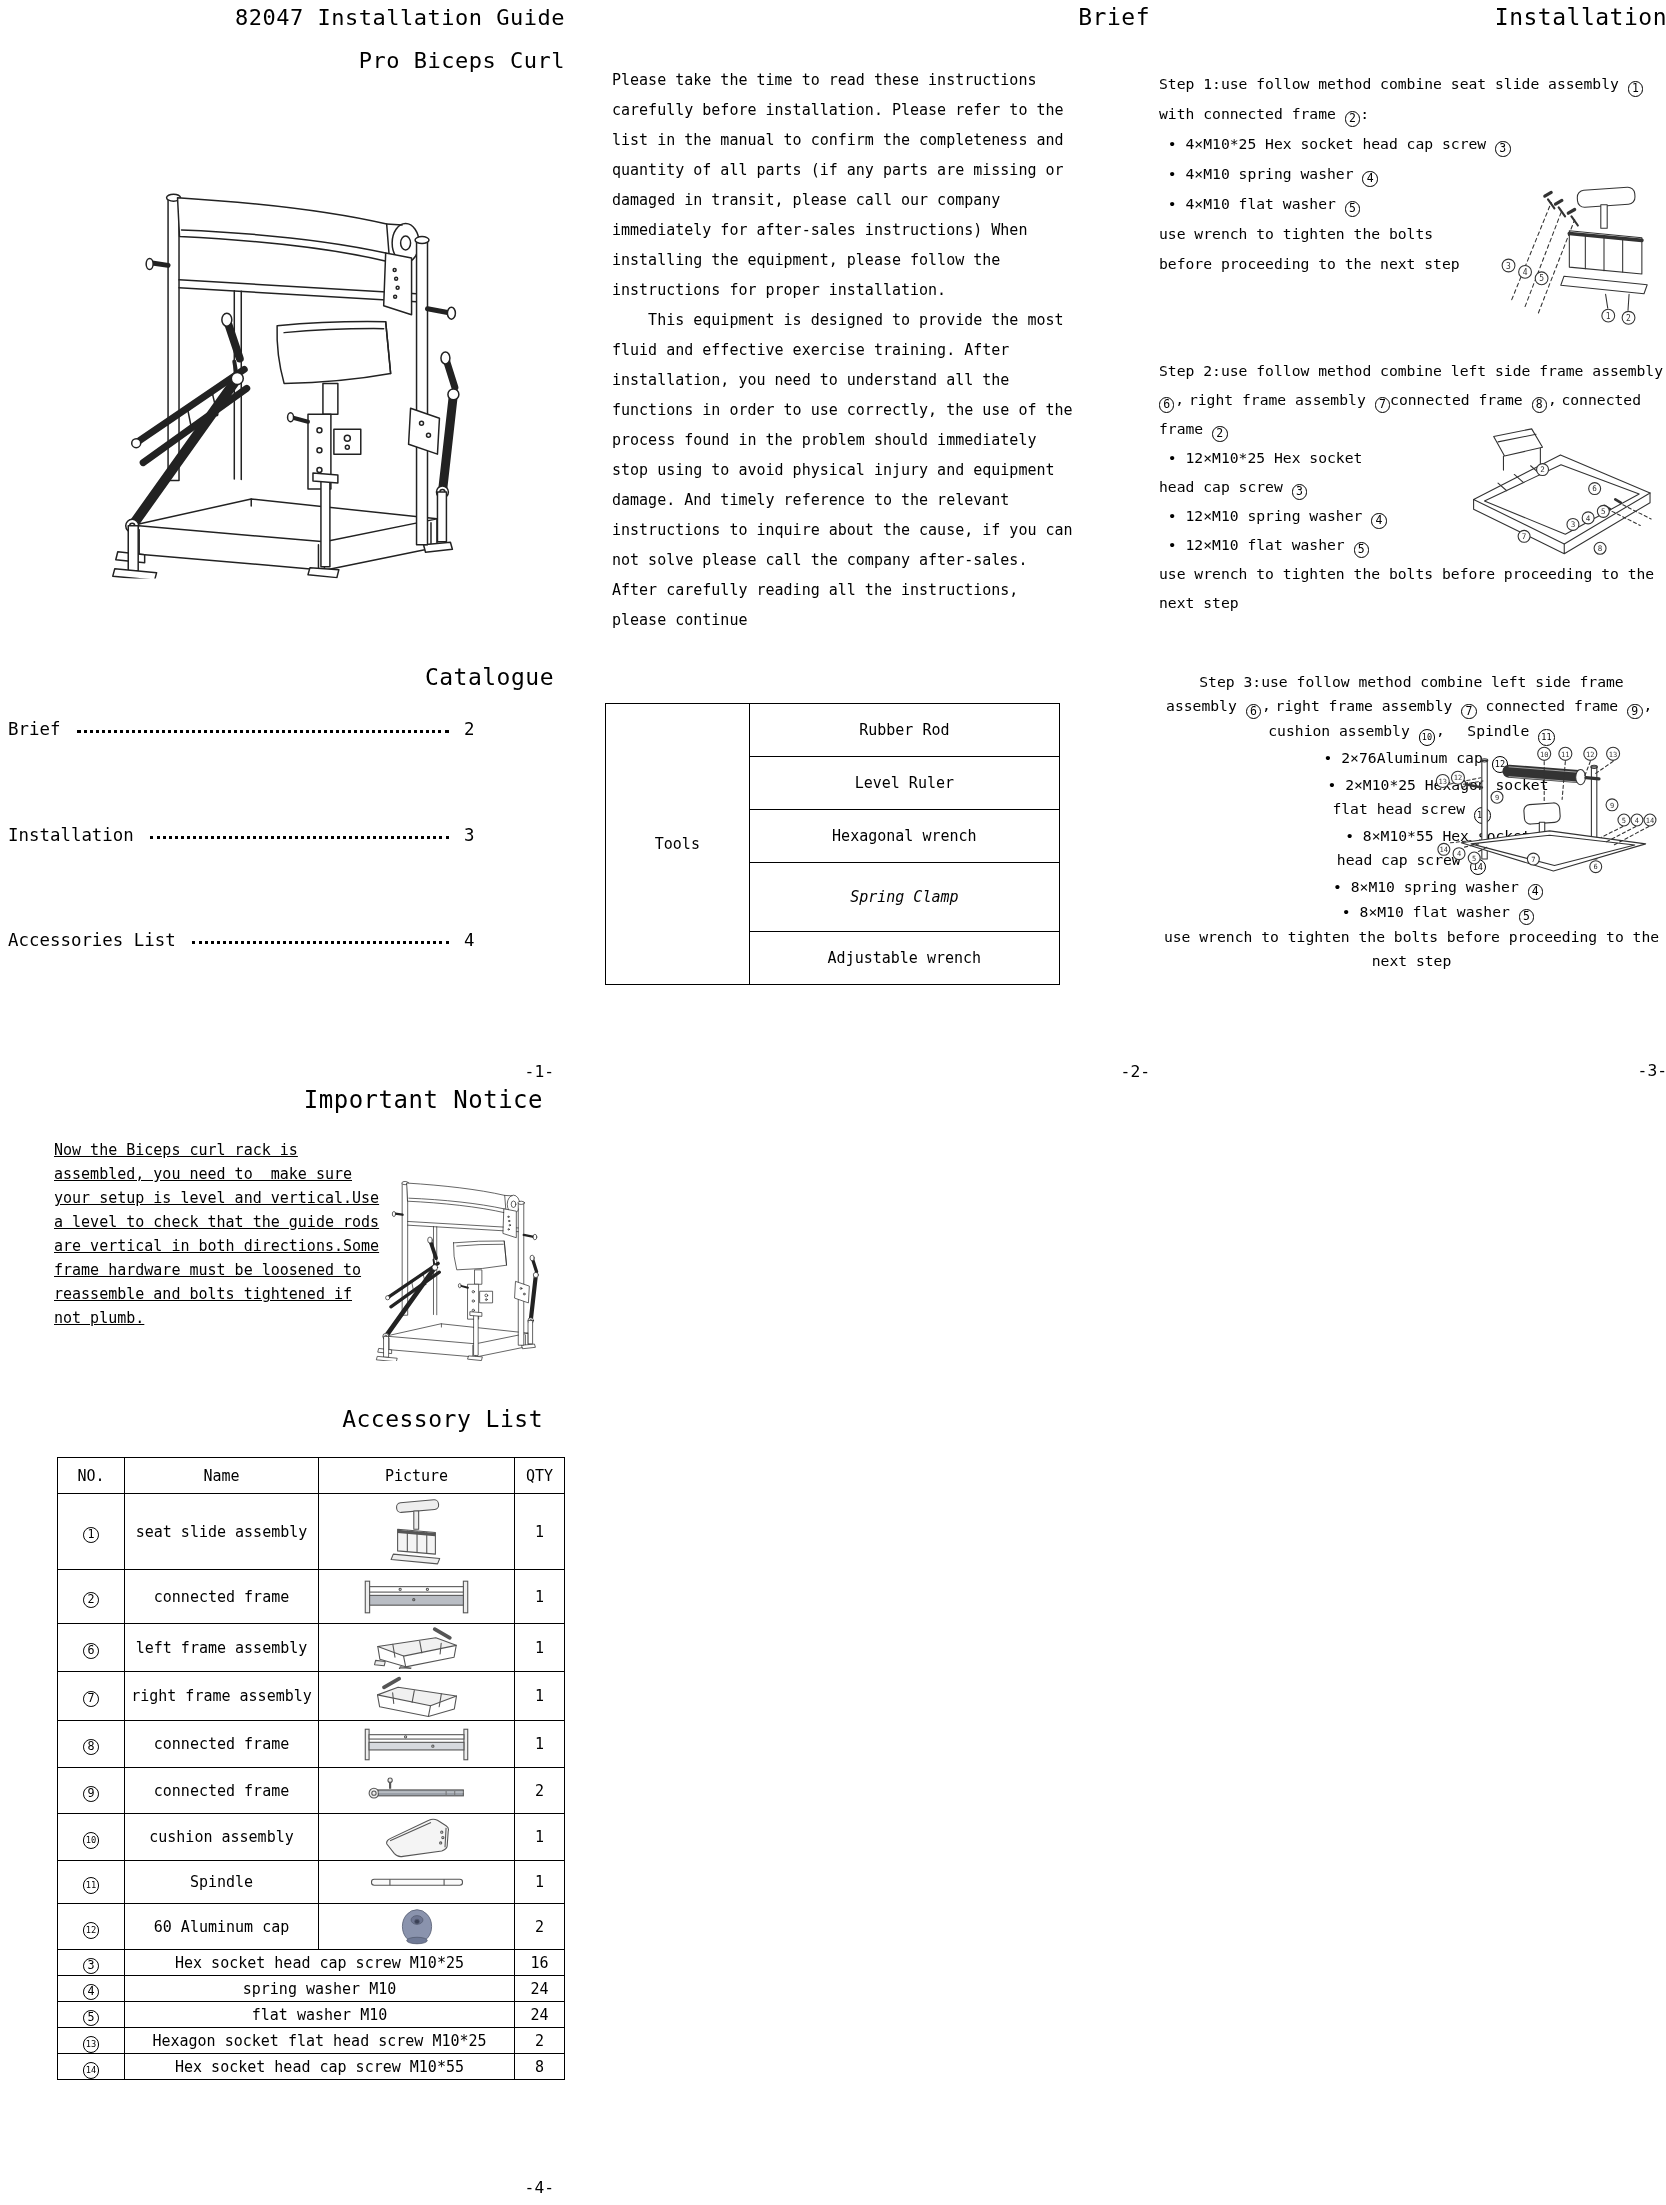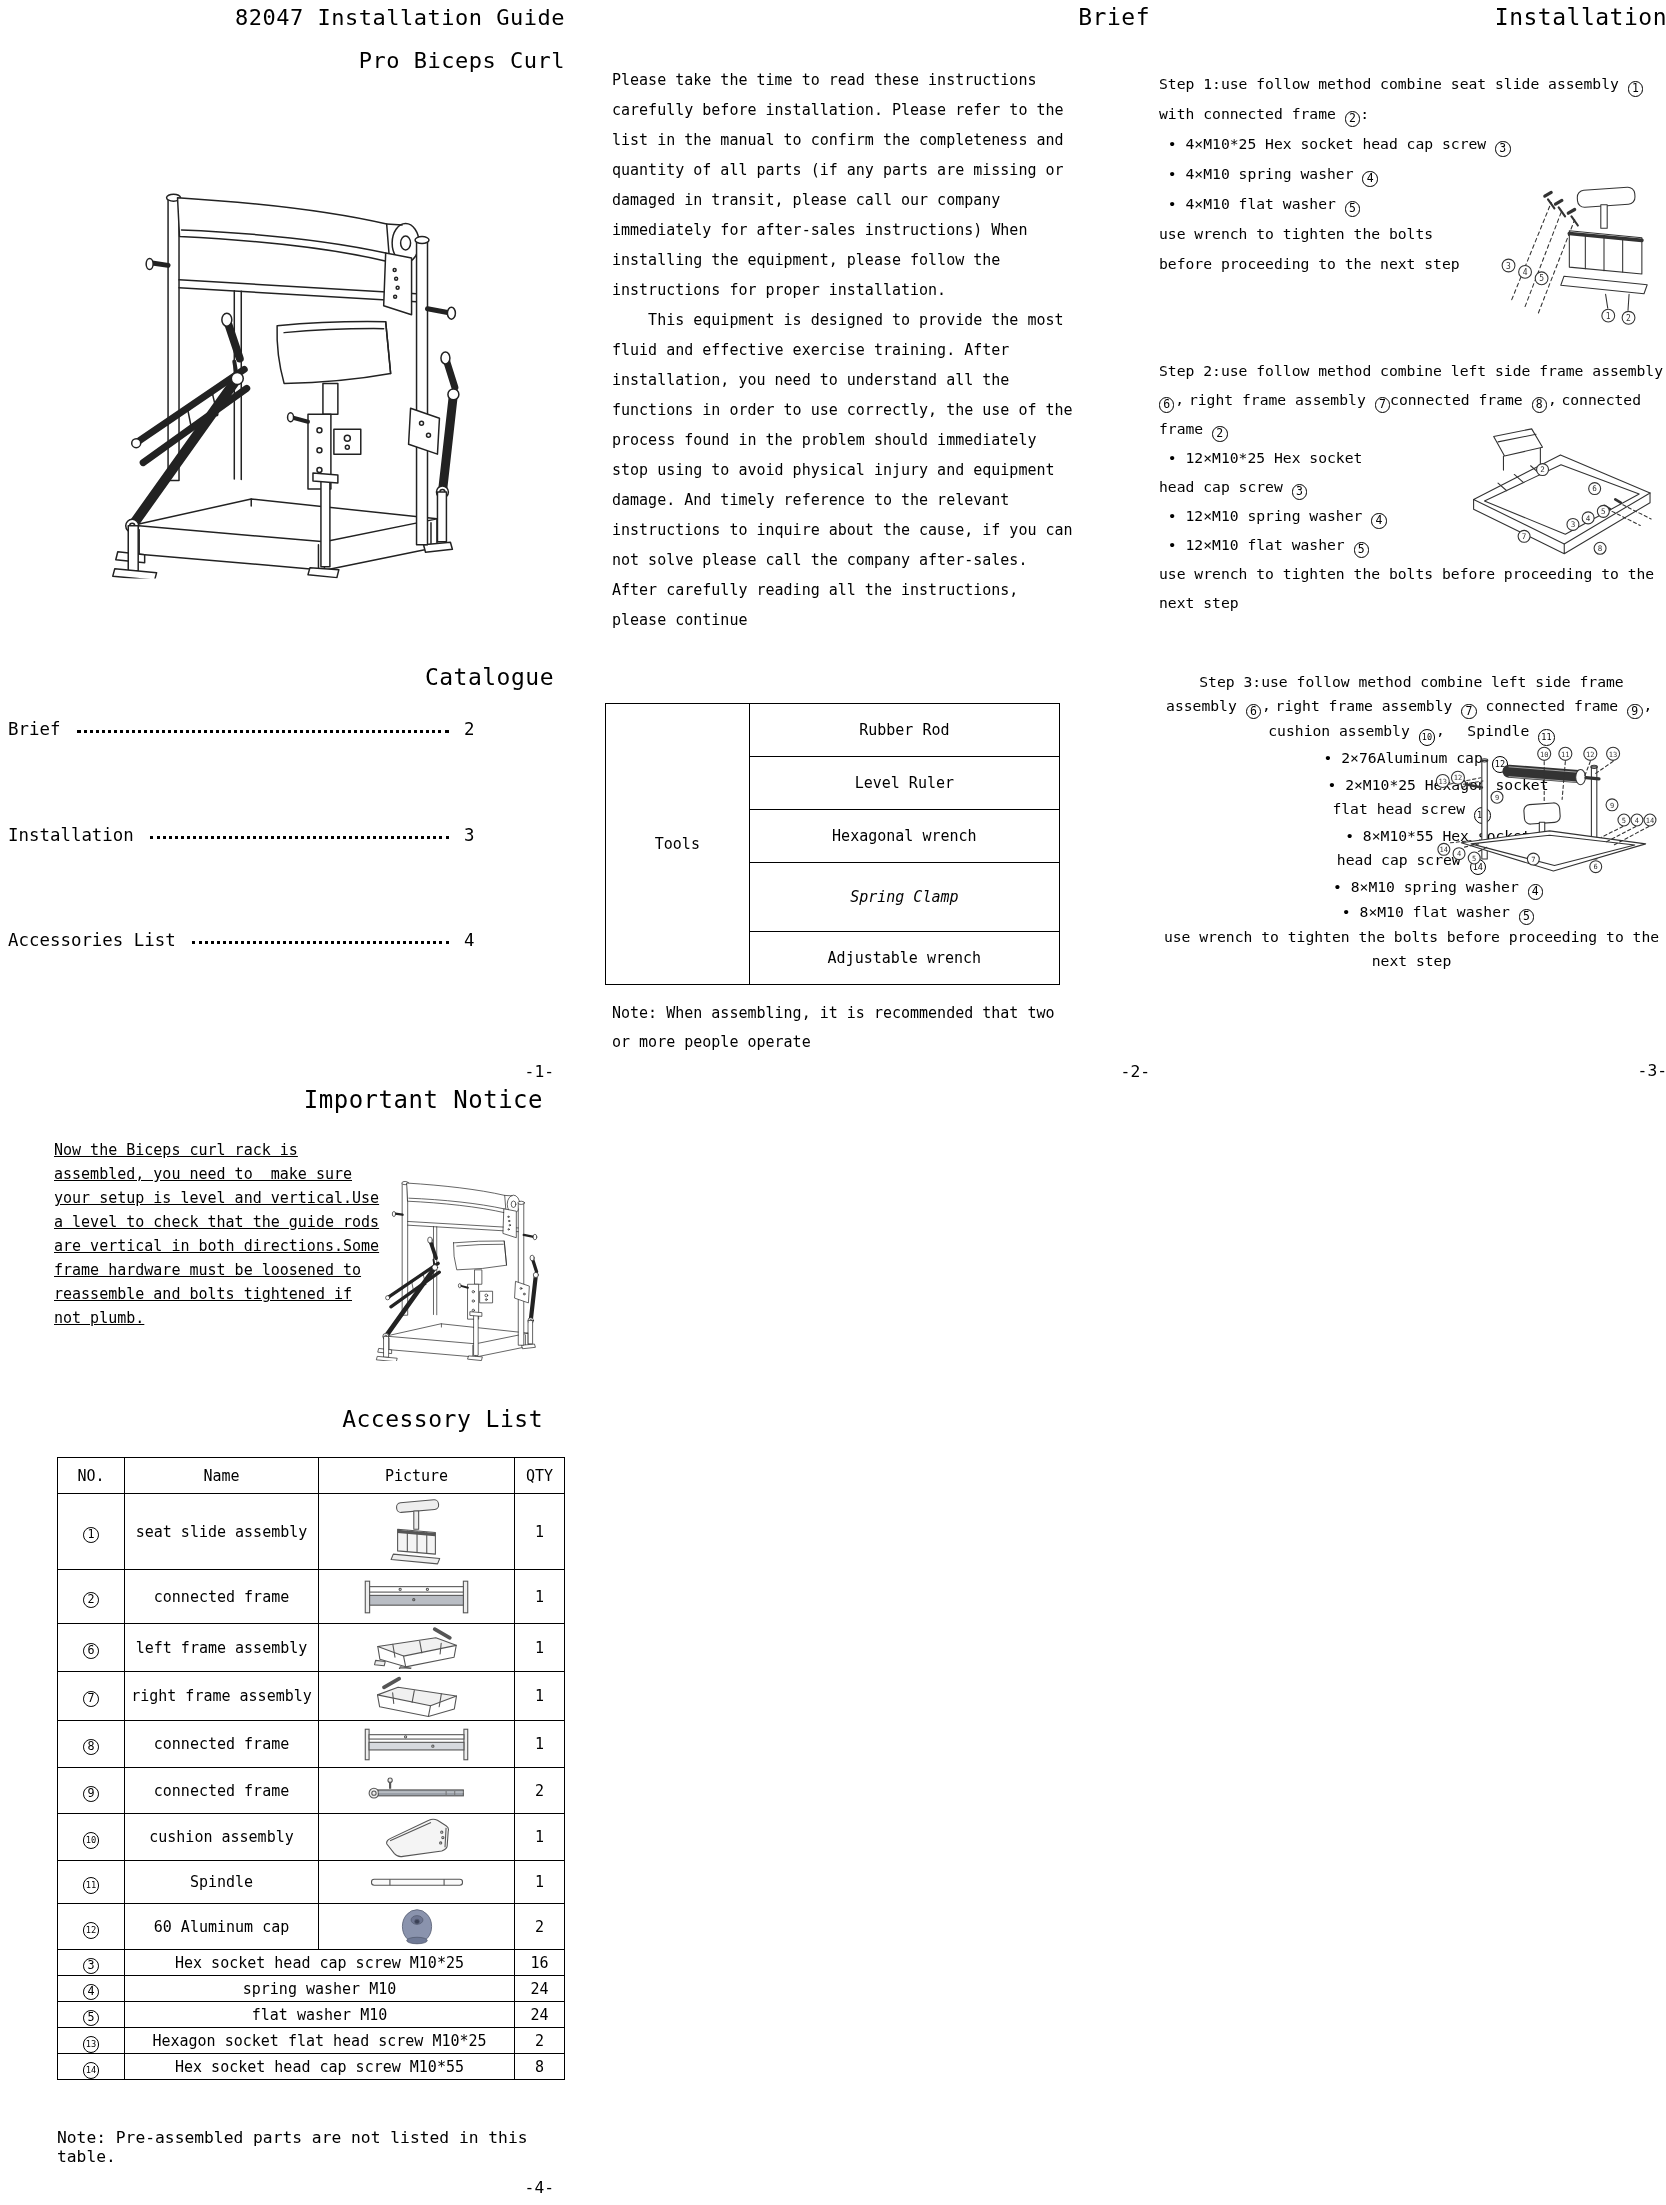--- a/index.html
+++ b/index.html
@@ -161,21 +161,20 @@
     </tr>
     <tr style="height:69px;font-style:italic;">
       <td>Spring Clamp</td>
     </tr>
     <tr style="height:53px;">
       <td>Adjustable wrench</td>
     </tr>
   </tbody>
     </table>
 
-  <div class="abs note-text" style="left:612px;top:999px;width:478px;">Note: When assembling, it is recommended that two<br>or more people operate</div>
 
   <div class="abs ctr footer" style="left:586px;top:1062px;width:564px;">-2-</div>
 
   <div class="abs ctr sec-title" style="left:1151px;top:4.3px;width:516px;">Installation</div>
 
   <div class="abs step-text" style="left:1159px;top:69px;width:505px;">Step 1:use follow method combine seat slide assembly <span class="circ">1</span><br>with connected frame <span class="circ">2</span>:<br>&nbsp;• 4×M10*25 Hex socket head cap screw <span class="circ">3</span><br>&nbsp;• 4×M10 spring washer <span class="circ">4</span><br>&nbsp;• 4×M10 flat washer <span class="circ">5</span><br>use wrench to tighten the bolts<br>before proceeding to the next step</div>
 
   <svg class="abs" style="left:1484px;top:179px;" width="176" height="157" viewBox="0 0 330 290">
     <g fill="none" stroke="#333" stroke-width="2" stroke-linejoin="round" stroke-linecap="round">
       <rect x="175" y="16" width="108" height="32" rx="13" transform="rotate(-4 229 32)" fill="#fff"></rect>
@@ -492,18 +491,17 @@
       <td>2</td>
     </tr>
     <tr style="height:26px;">
       <td><span class="circ circ2">14</span></td>
       <td colspan="2">Hex socket head cap screw M10*55</td>
       <td>8</td>
     </tr>
   </tbody>
     </table>
 
-  <div class="abs footer" style="left:57px;top:2128px;width:521px;">Note: Pre-assembled parts are not listed in this table.</div>
 
   <div class="abs ctr footer" style="left:11px;top:2178px;width:543px;">-4-</div>
 
 </div>
 
 
 </body></html>

